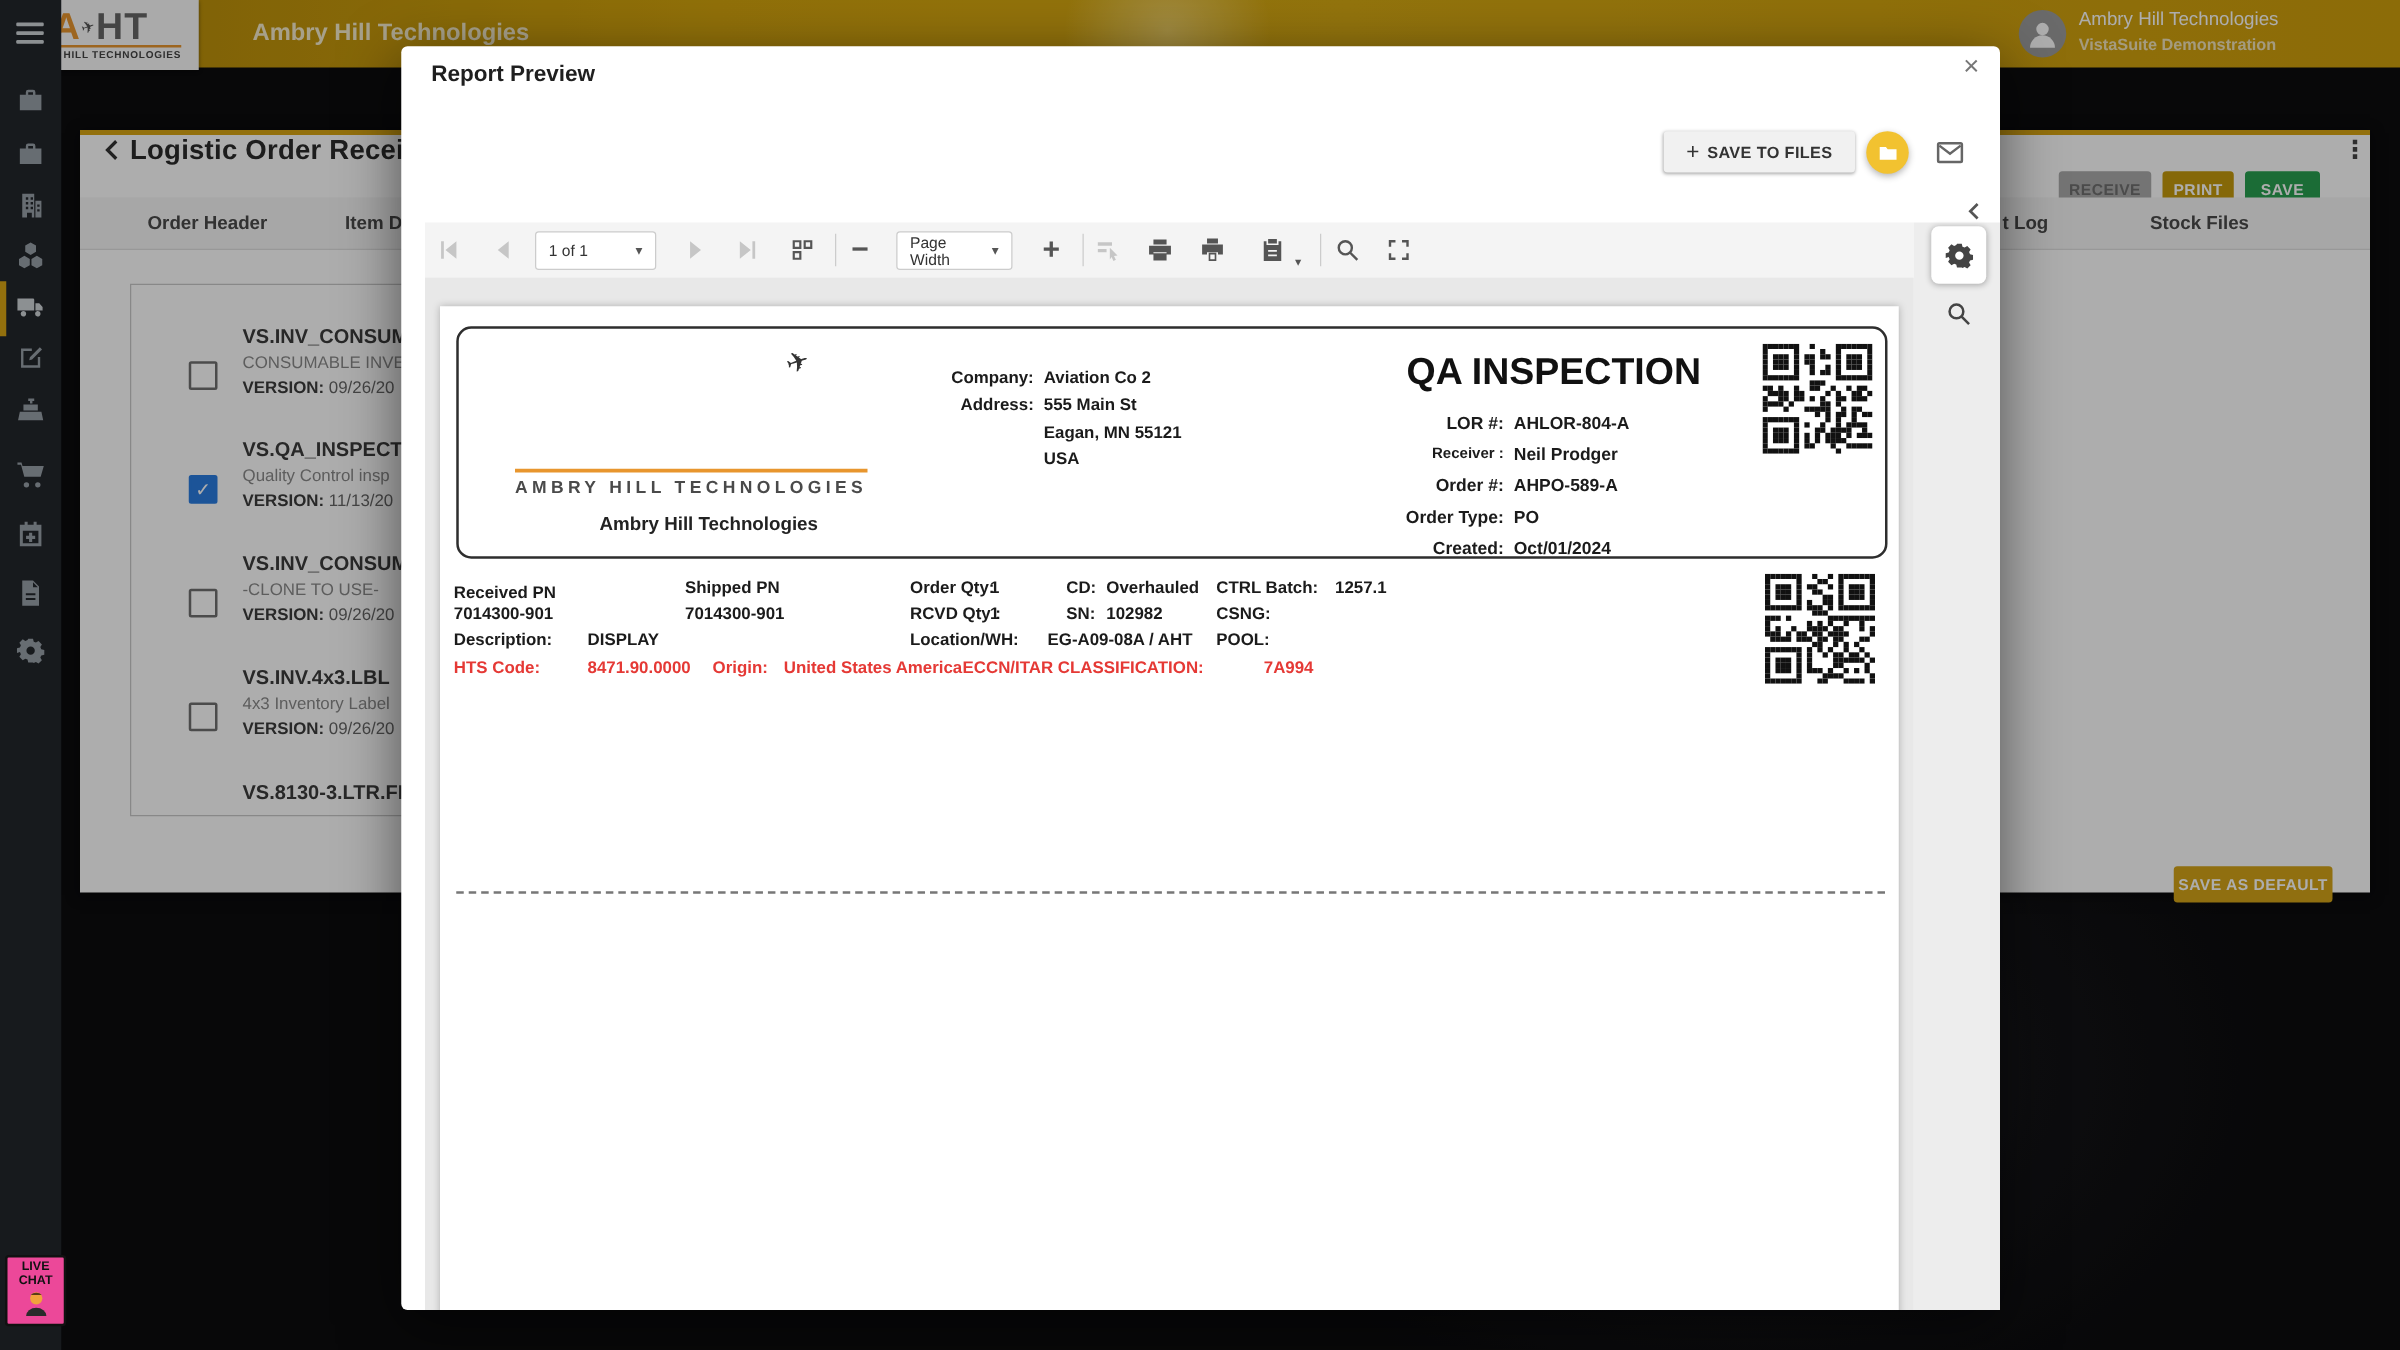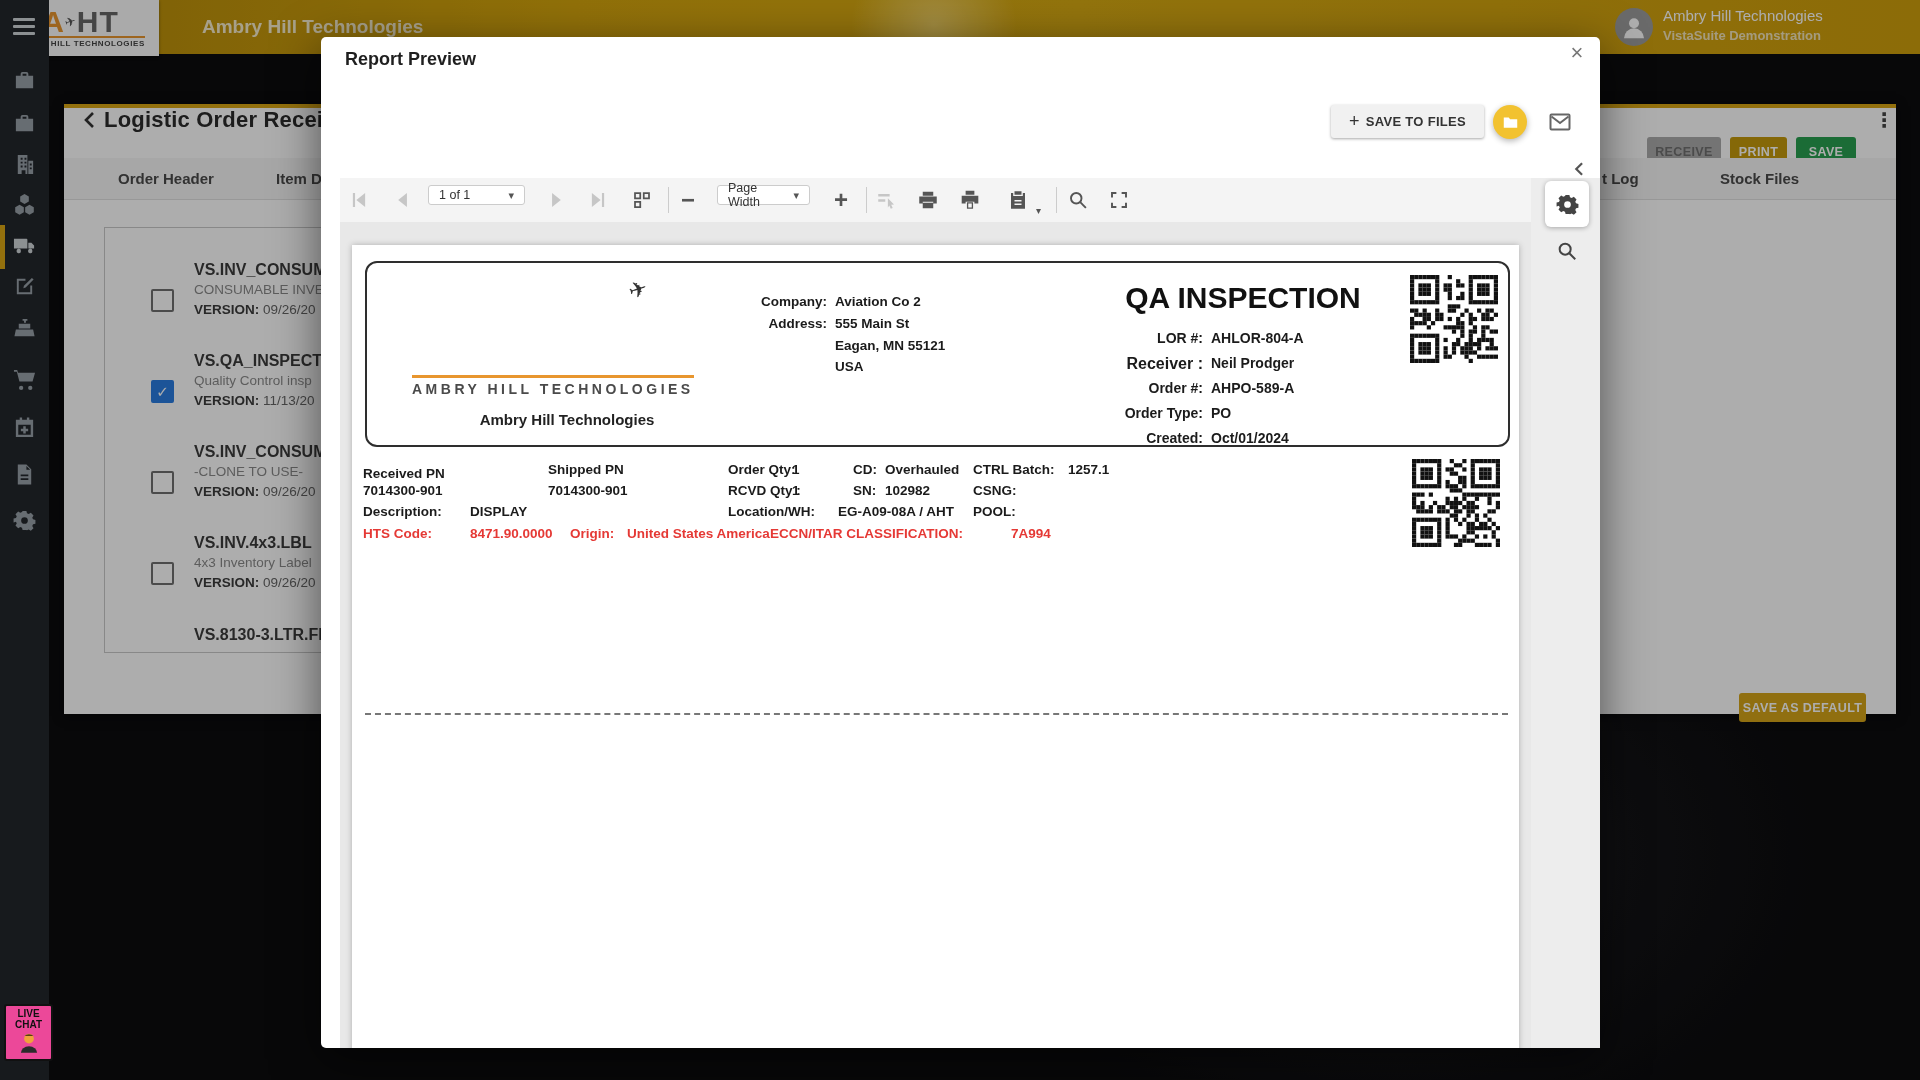--- a/index.html
+++ b/index.html
@@ -77,21 +77,21 @@
   .m-mail{position:absolute;left:1222px;top:68px;width:34px;height:34px;color:#666;
     display:flex;align-items:center;justify-content:center;}
   .m-mail svg{width:28px;height:24px;}
   
   .vtb{position:absolute;left:19px;top:141px;width:1191px;height:44px;background:#f4f4f4;}
   .ti{position:absolute;top:163px;transform:translate(-50%,-50%);color:#555;}
   .ti svg{width:21px;height:21px;}
   .ti.dis{color:#c6c6c6;}
   .ti.txt{font-size:24px;font-weight:bold;color:#555;}
   .vsep{position:absolute;top:150px;width:1px;height:26px;background:#ccc;}
-  .dd{position:absolute;top:148px;height:20px;background:#fff;border:1px solid #ccc;border-radius:3px;
+  .dd{position:absolute;top:148px;height:31px;background:#fff;border:1px solid #ccc;border-radius:3px;
     display:flex;align-items:center;justify-content:space-between;padding:0 10px;box-sizing:border-box;
     font-size:12.5px;color:#333;}
   .dd .car{font-size:11px;color:#555;margin-left:8px;}
   .caret-s{position:absolute;top:168px;font-size:10px;color:#555;}
   
   .rail{position:absolute;left:1210px;top:141px;width:69px;height:870px;background:#ededed;}
   .rail-ch{position:absolute;left:1249px;top:122px;width:20px;height:20px;color:#555;}
   .gearcard{position:absolute;left:1224px;top:144px;width:44px;height:46px;background:#fff;border-radius:6px;
     box-shadow:0 1px 5px rgba(0,0,0,.3);display:flex;align-items:center;justify-content:center;color:#444;}
   .gearcard svg{width:23px;height:23px;}
@@ -391,21 +391,21 @@
           <div class="doc d-lab" style="left:346px;top:31px;width:114px">Company:</div>
           <div class="doc" style="left:468px;top:31px">Aviation Co 2</div>
           <div class="doc d-lab" style="left:346px;top:53px;width:114px">Address:</div>
           <div class="doc" style="left:468px;top:53px">555 Main St</div>
           <div class="doc" style="left:468px;top:75px">Eagan, MN 55121</div>
           <div class="doc" style="left:468px;top:96px">USA</div>
 
           <div class="qa-title" style="left:756px;top:18px;width:240px;text-align:center">QA INSPECTION</div>
           <div class="doc d-lab" style="left:636px;top:67px;width:200px;font-size:14px">LOR #:</div>
           <div class="doc" style="left:844px;top:67px;font-size:14px">AHLOR-804-A</div>
-          <div class="doc d-lab" style="left:636px;top:92px;width:200px;font-size:16px">Receiver :</div>
+          <div class="doc d-lab" style="left:636px;top:92px;width:200px;font-size:12px">Receiver :</div>
           <div class="doc" style="left:844px;top:92px;font-size:14px">Neil Prodger</div>
           <div class="doc d-lab" style="left:636px;top:117px;width:200px;font-size:14px">Order #:</div>
           <div class="doc" style="left:844px;top:117px;font-size:14px">AHPO-589-A</div>
           <div class="doc d-lab" style="left:636px;top:142px;width:200px;font-size:14px">Order Type:</div>
           <div class="doc" style="left:844px;top:142px;font-size:14px">PO</div>
           <div class="doc d-lab" style="left:636px;top:167px;width:200px;font-size:14px">Created:</div>
           <div class="doc" style="left:844px;top:167px;font-size:14px">Oct/01/2024</div>
           <div class="qr" style="left:1043px;top:12px">
               <svg width="88" height="88" viewBox="0 0 88.2 88.2">
                 <rect x="37.800000000000004" y="0" width="4.2" height="4.2" fill="#111"></rect>

